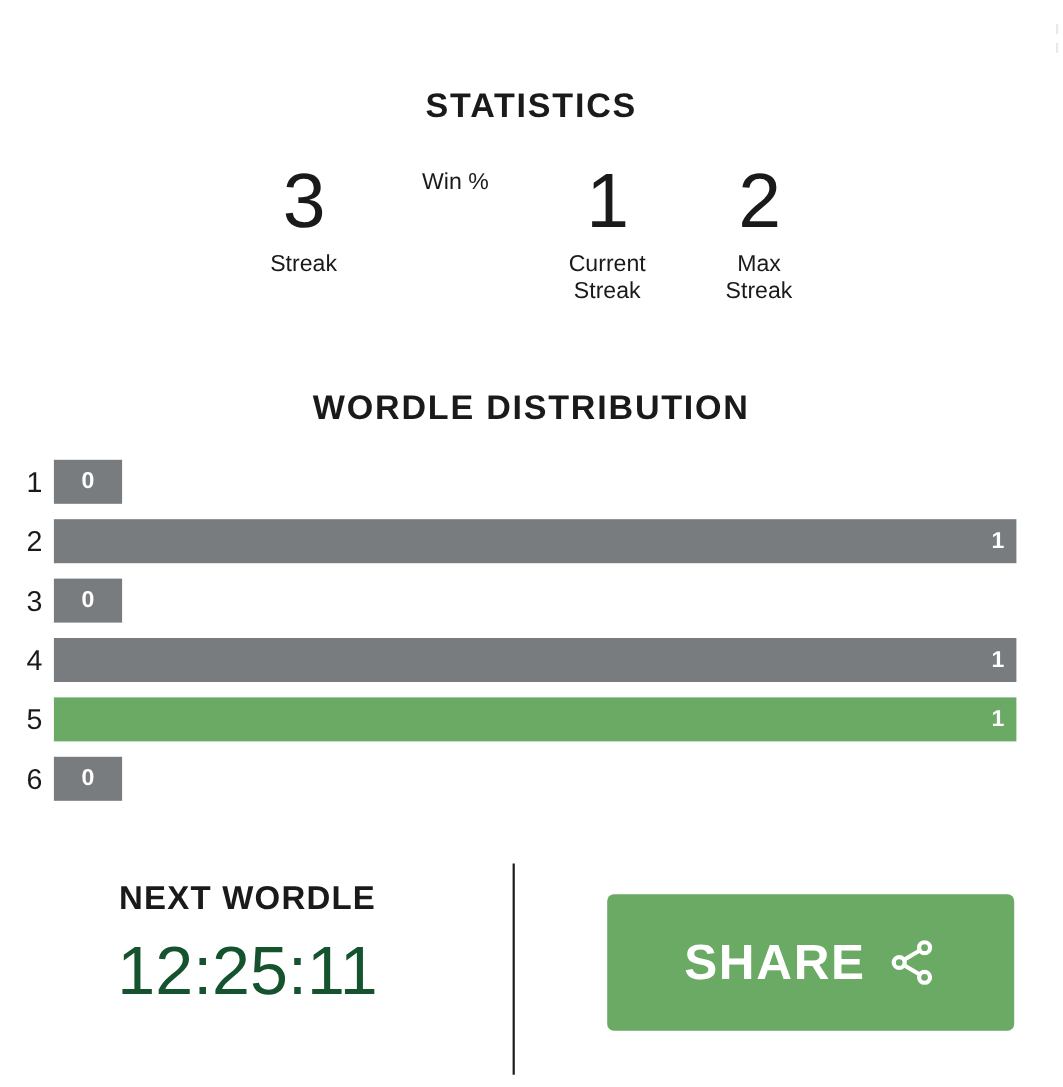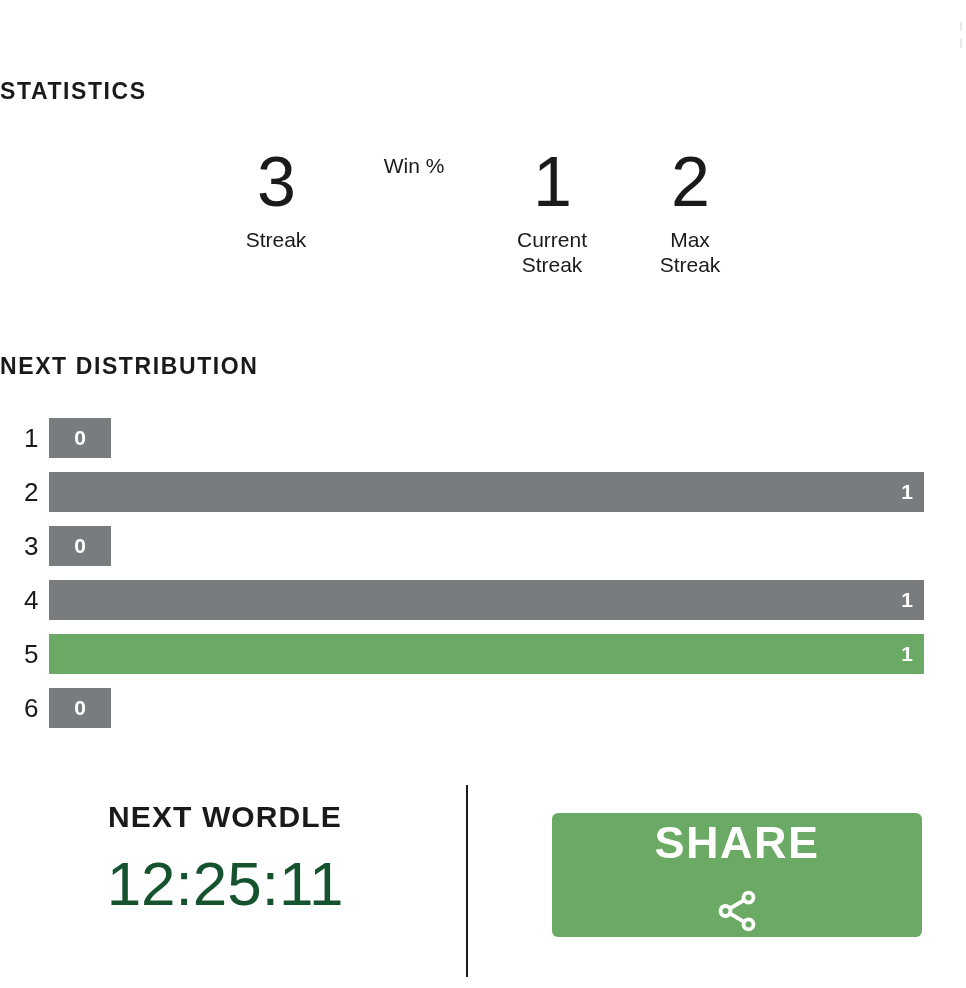--- a/index.html
+++ b/index.html
@@ -39,23 +39,23 @@
     left: 11px;
     width: 2px;
     height: 9px;
     background: #878a8c;
   }
   .close-edge span.a { top: 0; }
   .close-edge span.b { top: 17px; }
 
   
   .section-title {
-    text-align: left;
+    text-align: center;
     font-weight: bold;
-    font-size: 23px;
+    font-size: 31px;
     letter-spacing: 1.6px;
     color: #1a1a1b;
   }
   #statistics-title {
     position: absolute;
     left: 0; right: 0;
     top: 78px;
   }
 
   
@@ -190,21 +190,20 @@
     font-family: "Liberation Sans", sans-serif;
     font-size: 45px;
     font-weight: bold;
     letter-spacing: 1.5px;
     display: flex;
     align-items: center;
     justify-content: center;
     gap: 19px;
     cursor: pointer;
     padding: 0;
-    flex-direction: column;
   }
   #share-icon { display: block; }
 </style>
 </head>
 <body>
 
 <div id="stats-modal">
 
   <div class="close-edge">
     <span class="a"></span>
@@ -224,21 +223,21 @@
     <div class="stat-cell">
       <div class="stat-value">1</div>
       <div class="stat-label">Current<br>Streak</div>
     </div>
     <div class="stat-cell">
       <div class="stat-value">2</div>
       <div class="stat-label">Max<br>Streak</div>
     </div>
   </div>
 
-  <div id="distribution-title" class="section-title">NEXT DISTRIBUTION</div>
+  <div id="distribution-title" class="section-title">WORDLE DISTRIBUTION</div>
 
   <div id="guess-distribution">
     <div class="dist-row">
       <div class="dist-guess-number">1</div>
       <div class="dist-bar-track">
         <div class="dist-bar zero" style="width: 62px;">
           <span class="dist-count">0</span>
         </div>
       </div>
     </div>

